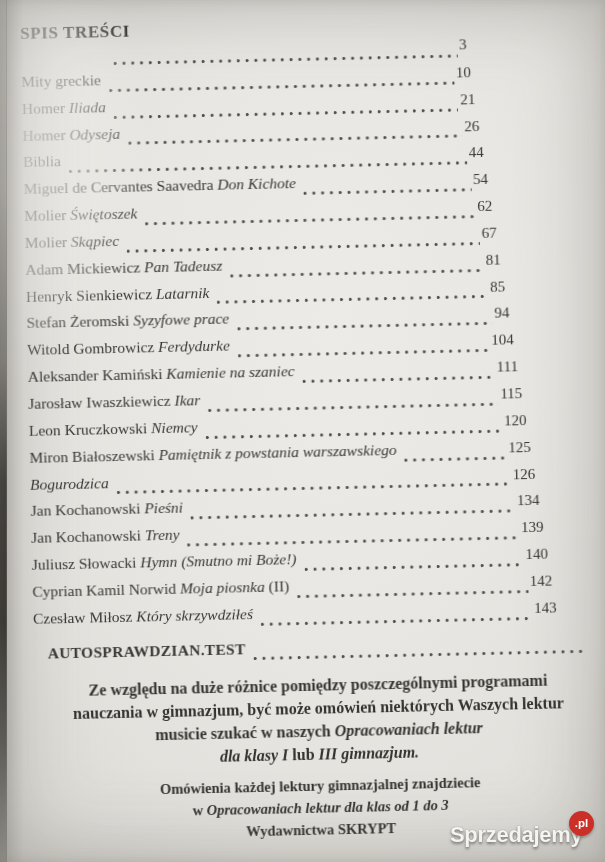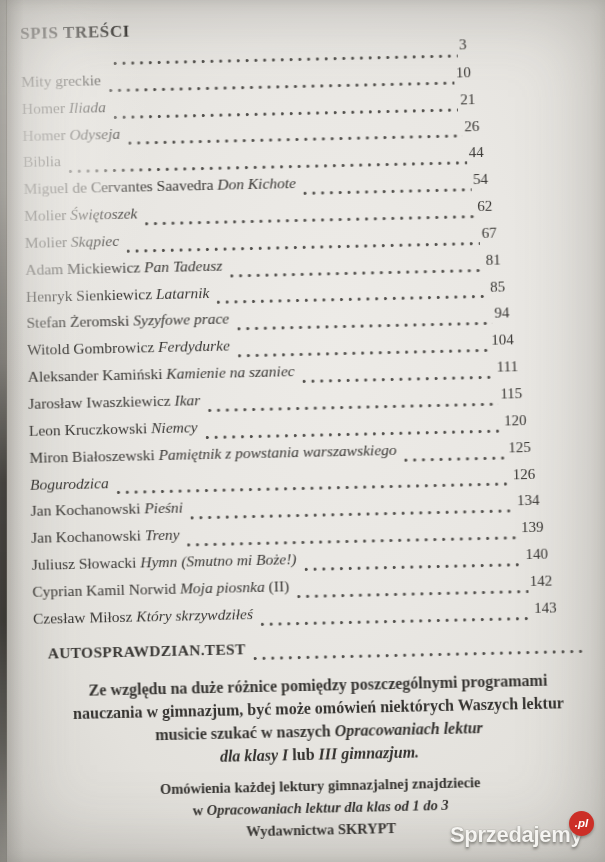--- a/index.html
+++ b/index.html
@@ -55,21 +55,21 @@
     box-shadow:inset 0 0 75px 8px rgba(100,97,91,0.34), inset 0 0 14px rgba(110,108,102,0.22);
   }
   .watermark{
     position:absolute;left:450px;top:822px;z-index:5;
     font-family:"Liberation Sans", sans-serif;font-weight:bold;font-size:22px;
     letter-spacing:-0.3px;color:#f5f4f1;
     text-shadow:0 2px 3px rgba(105,103,97,0.85), 0 0 1px rgba(125,123,117,0.9);
   }
   .wm-badge{
     position:absolute;left:119px;top:-11px;width:25px;height:25px;border-radius:50%;
-    color:#fff;font-size:11.5px;font-style:italic;font-weight:bold;
+    color:#fff;font-size:11.5px;font-weight:bold;
     text-align:center;line-height:24px;letter-spacing:0;
     text-shadow:none;box-shadow:0 2px 3px rgba(105,103,97,0.6);
   }
 </style>
 </head>
 <body>
 
 <div class="photo">
 
   <div class="content">

